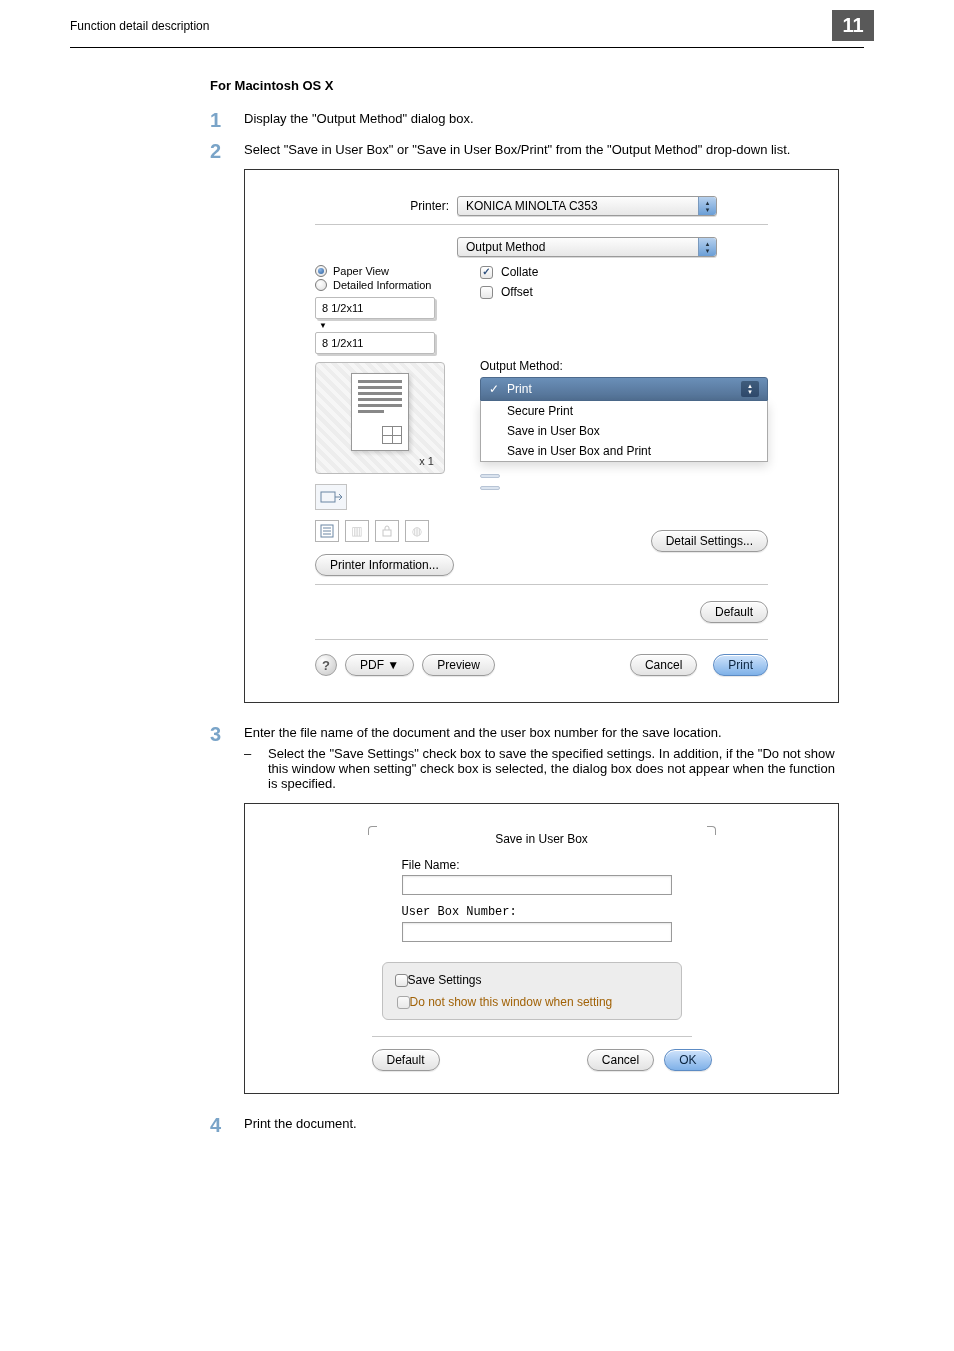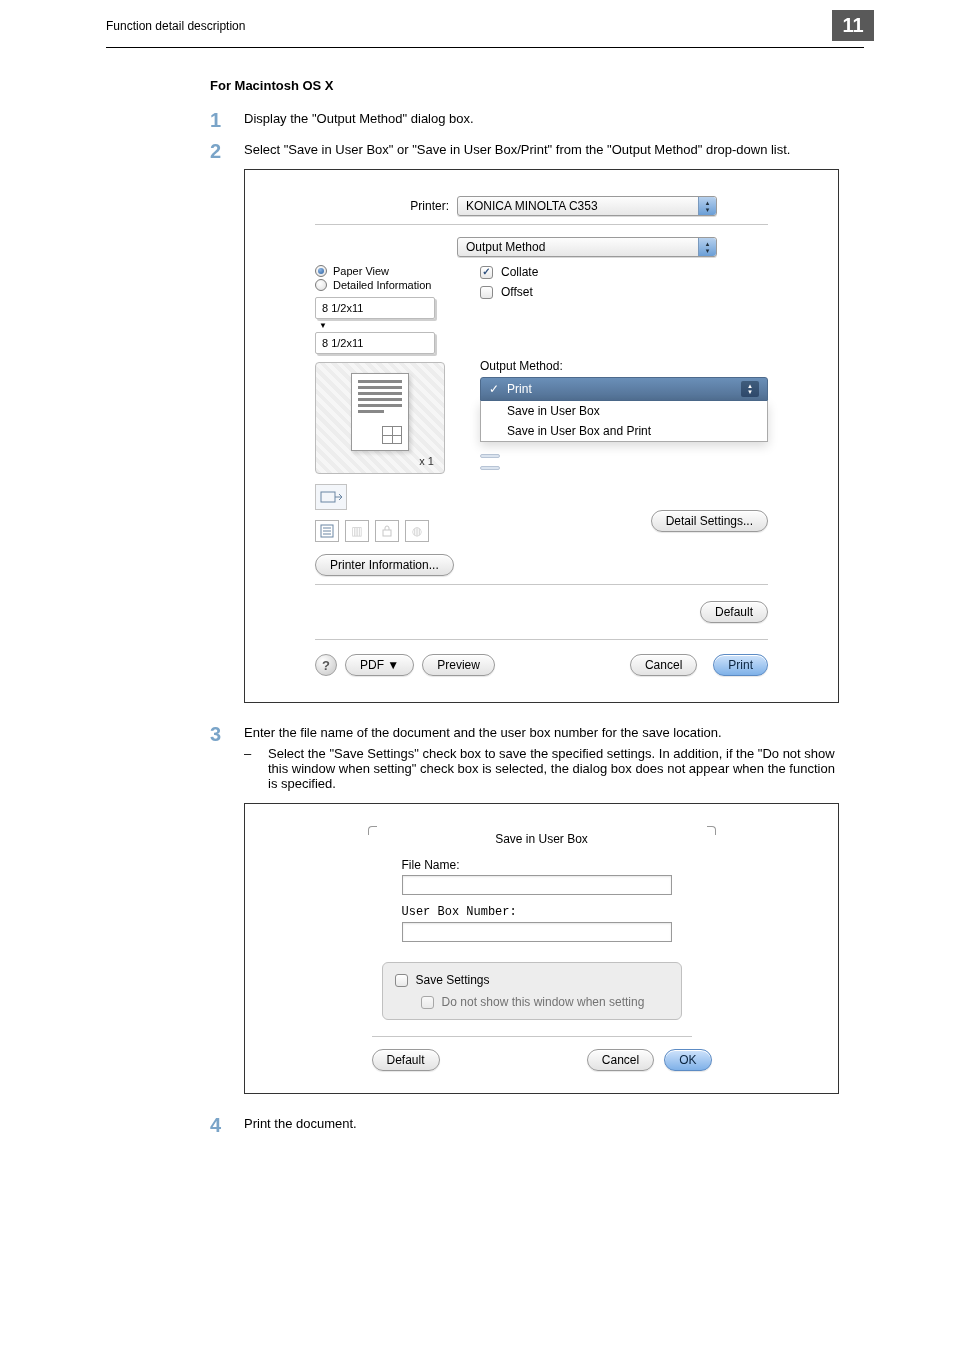--- a/index.html
+++ b/index.html
@@ -11,21 +11,21 @@
     width: 954px;
     margin: 0 auto;
   }
   .page { padding: 0 0 40px 0; }
   .header-row {
     display: flex;
     align-items: center;
     justify-content: space-between;
     border-bottom: 1px solid #000;
     padding: 10px 0 6px 0;
-    margin: 0 90px 0 106px;
+    margin: 0 90px 0 70px;
   }
   .header-text { font-size: 12px; }
   .page-num-box {
     background: #595959;
     color: #fff;
     font-weight: bold;
     font-size: 20px;
     padding: 4px 10px;
     display: flex;
     align-items: center;
@@ -258,22 +258,22 @@
     box-shadow: inset 0 1px 2px rgba(0,0,0,.1);
     margin: 3px 0 10px 0;
     padding: 2px 4px;
     font-size: 12px;
   }
   .inset-group{
     border:1px solid #c0c0c0; background:#ededed;
     border-radius:6px; padding:10px 12px;
     width: 300px;
   }
-  .inset-group .row{ display:flex; align-items:center; gap:8px; font-size:12px;}
-  .inset-group .row.disabled{ color:#737373; margin-top:8px; padding-left:2px;justify-content:center;}
+  .inset-group .row{ display:flex; align-items:center; font-size:12px;}
+  .inset-group .row.disabled{ color:#a16207; margin-top:8px; padding-left:2px;}
   .inset-group .mac-checkbox{ flex:none;}
   .inset-group .row.disabled .mac-checkbox{ opacity:.7;}
 
   .save-divider{ height:1px; background:#c7c7c7; width:320px; margin:16px 0 12px 0;}
 
   .footer{
     margin-top: 120px;
     display:flex; justify-content:space-between;
     padding: 8px 90px 0 115px;
     border-top:1px solid #000;
@@ -401,20 +401,21 @@
                 <div class="dropdown-open">
                   <div class="dropdown-header">
                     <span>✓</span>
                     <span>Print</span>
                     <span class="arrows">
                         <span>▴</span>
                         <span>▾</span>
                       </span>
                   </div>
                   <div class="dropdown-list">
+                    <div class="opt">Secure Print</div>
                     <div class="opt">Save in User Box</div>
                     <div class="opt">Save in User Box and Print</div>
                   </div>
                 </div>
 
                 <div style="display:flex; gap:10px; align-items:flex-start; margin-top:6px;">
                   <div style="width:20px;">
                     <div class="prog"></div>
                     <div class="prog" style="margin-top:8px;"></div>
                   </div>

